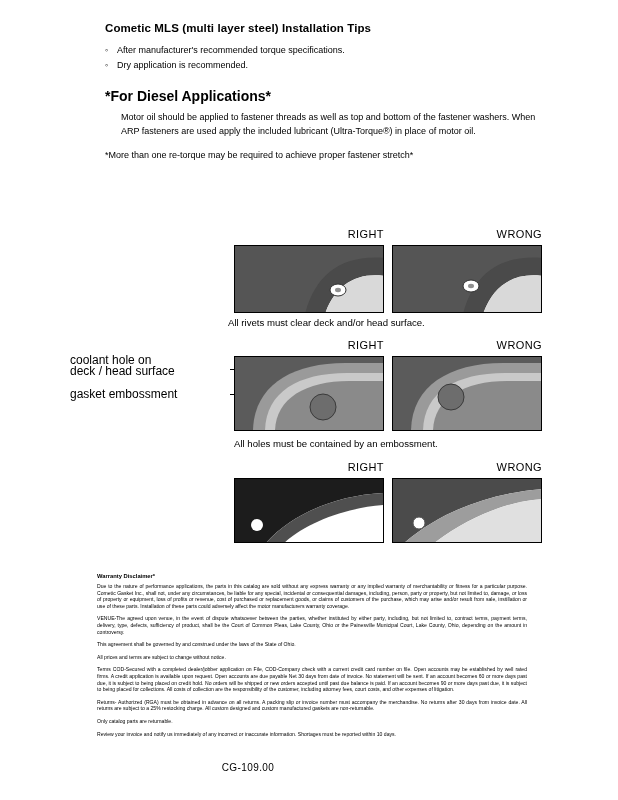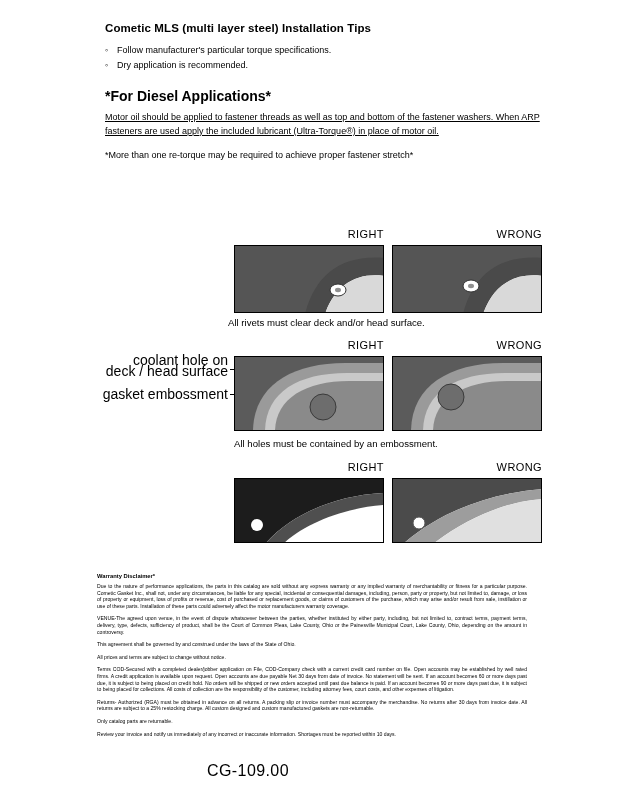--- a/index.html
+++ b/index.html
@@ -72,22 +72,21 @@
     font-size: 10px;
   }
   h2.subtitle {
     font-size: 14px;
     font-weight: bold;
     margin: 16px 0 7px 10px;
   }
   p.para {
     font-size: 9px;
     line-height: 13.5px;
-    margin: 0 0 11px 10px;
-    text-decoration: underline;
+    margin: 0 0 11px 26px;
   }
   p.note {
     font-size: 9px;
     line-height: 13px;
     margin: 0 0 0 10px;
   }
 
   
   .figures {
     position: absolute;
@@ -110,22 +109,21 @@
     overflow: hidden;
     position: relative;
     background: #fff;
   }
   .caption {
     font-size: 9.6px;
     line-height: 12px;
   }
 
   .lbl {
-    font-size: 14px;
-    text-align: right;
+    font-size: 12px;
     line-height: 11px;
   }
   .leader {
     position: absolute;
     background: #000;
     height: 1px;
   }
 
   
   .warranty {
@@ -143,34 +141,34 @@
     font-size: 5.1px;
     line-height: 6.6px;
     margin: 0 0 6px 0;
     text-align: justify;
   }
   .partno {
     position: absolute;
     left: 0; right: 0;
     top: 762px;
     text-align: center;
-    font-size: 16px;
+    font-size: 10px;
     letter-spacing: 0.4px;
   }
 </style>
 </head>
 <body>
 
 <div class="page">
 
   <div class="content">
     <h1 class="title">Cometic MLS (multi layer steel) Installation Tips</h1>
 
     <ul class="bullets">
-      <li>Follow manufacturer's particular torque specifications.</li>
+      <li>After manufacturer's recommended torque specifications.</li>
       <li>Dry application is recommended.</li>
     </ul>
 
     <h2 class="subtitle">*For Diesel Applications*</h2>
     <p class="para">Motor oil should be applied to fastener threads as well as top and bottom of the fastener washers. When ARP fasteners are used apply the included lubricant (Ultra-Torque®) in place of motor oil.</p>
     <p class="note">*More than one re-torque may be required to achieve proper fastener stretch*</p>
   </div>
 
   <div class="figures">
 

